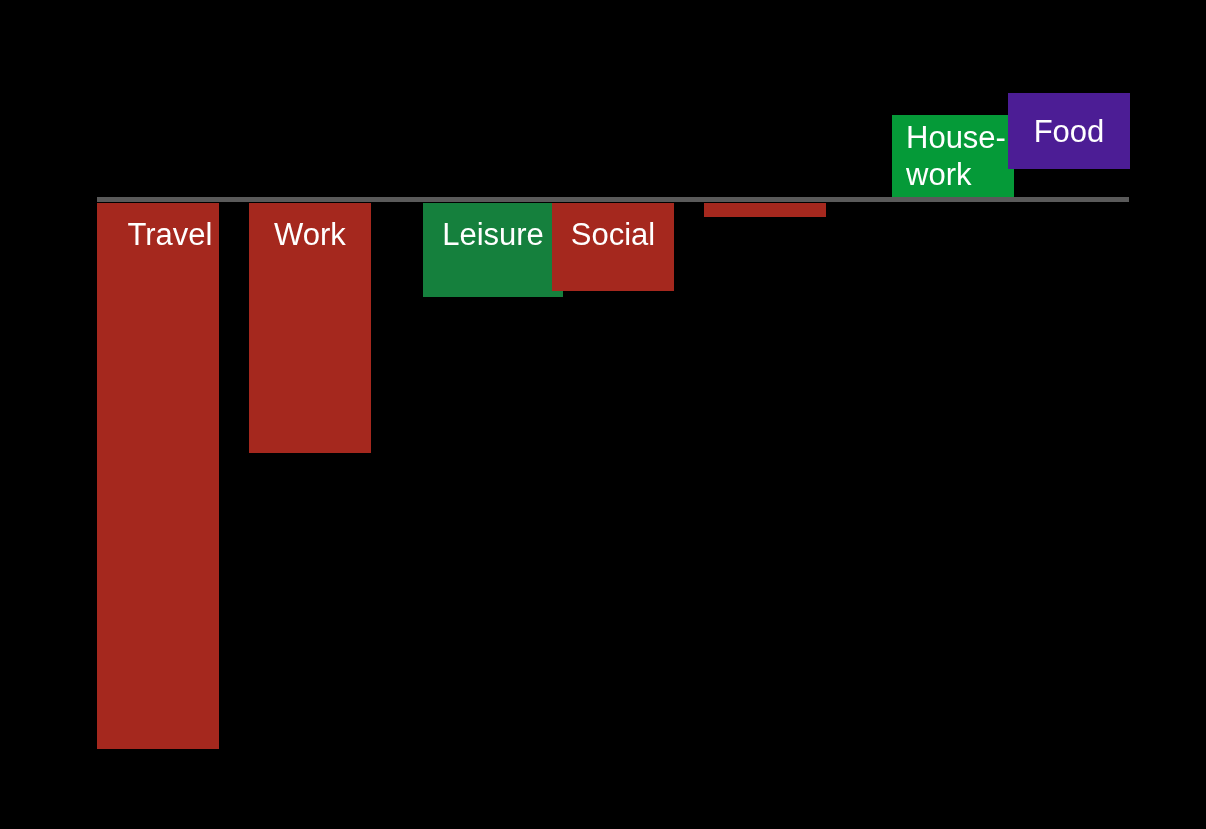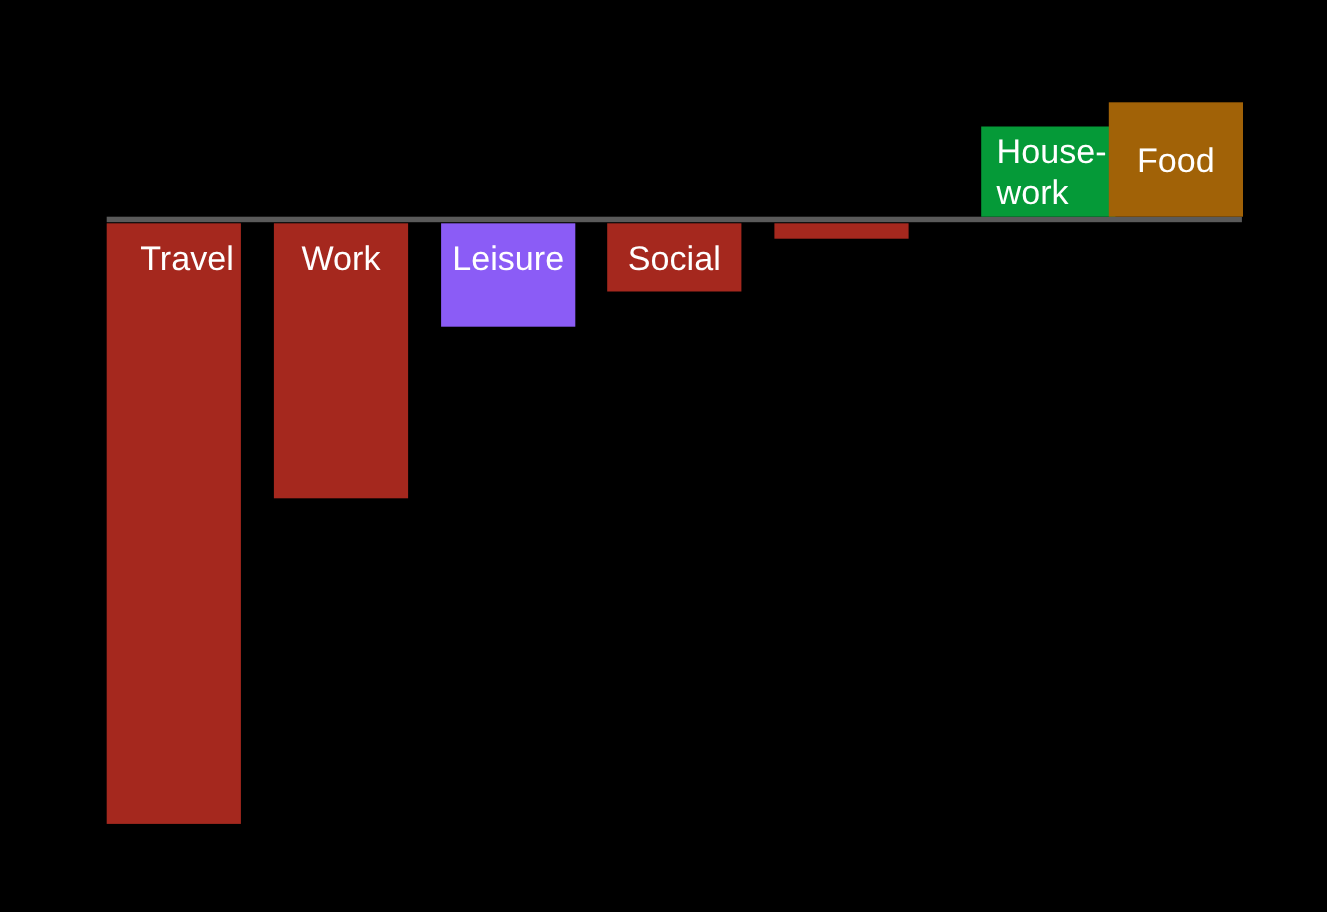--- a/index.html
+++ b/index.html
@@ -57,36 +57,36 @@
       <div class="bar neg" style="left: 97px; top: 203px; width: 122px; height: 546px; background: rgb(165, 40, 30); padding-left: 24px;">
         <div class="bar-label">
           <div>Travel</div>
         </div>
       </div>
       <div class="bar neg" style="left: 249px; top: 203px; width: 122px; height: 250px; background: rgb(165, 40, 30);">
         <div class="bar-label">
           <div>Work</div>
         </div>
       </div>
-      <div class="bar neg" style="left: 401px; top: 203px; width: 122px; height: 94px; background: #8b5cf6;">
+      <div class="bar neg" style="left: 423px; top: 203px; width: 140px; height: 94px; background: #15803d;">
         <div class="bar-label">
           <div>Leisure</div>
         </div>
       </div>
-      <div class="bar neg" style="left: 552px; top: 203px; width: 122px; height: 62px; background: rgb(165, 40, 30);">
+      <div class="bar neg" style="left: 552px; top: 203px; width: 122px; height: 88px; background: rgb(165, 40, 30);">
         <div class="bar-label">
           <div>Social</div>
         </div>
       </div>
       <div class="bar neg" style="left: 704px; top: 203px; width: 122px; height: 14px; background: rgb(165, 40, 30);"></div>
       <div class="bar pos" style="left: 856px; top: 115px; width: 122px; height: 82px; background: rgb(5, 154, 56); margin-left: 36px;">
         <div class="bar-label multiline">
           <div>House-</div>
           <div>work</div>
         </div>
       </div>
-      <div class="bar pos" style="left: 1008px; top: 93px; width: 122px; height: 104px; background: #a16207;">
+      <div class="bar pos" style="left: 1008px; top: 93px; width: 122px; height: 76px; background: #4c1d95;">
         <div class="bar-label">
           <div>Food</div>
         </div>
       </div>
     </div>
 </div>
 
 </body></html>

